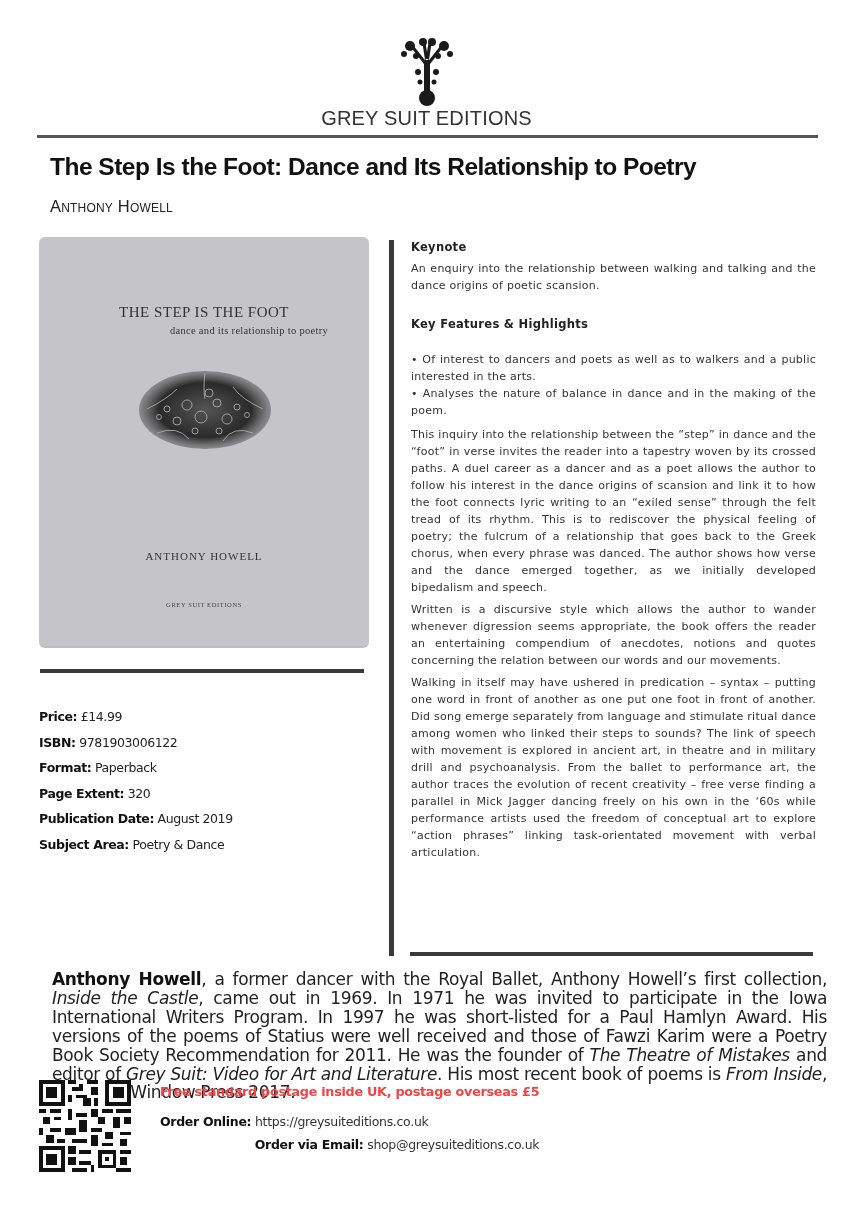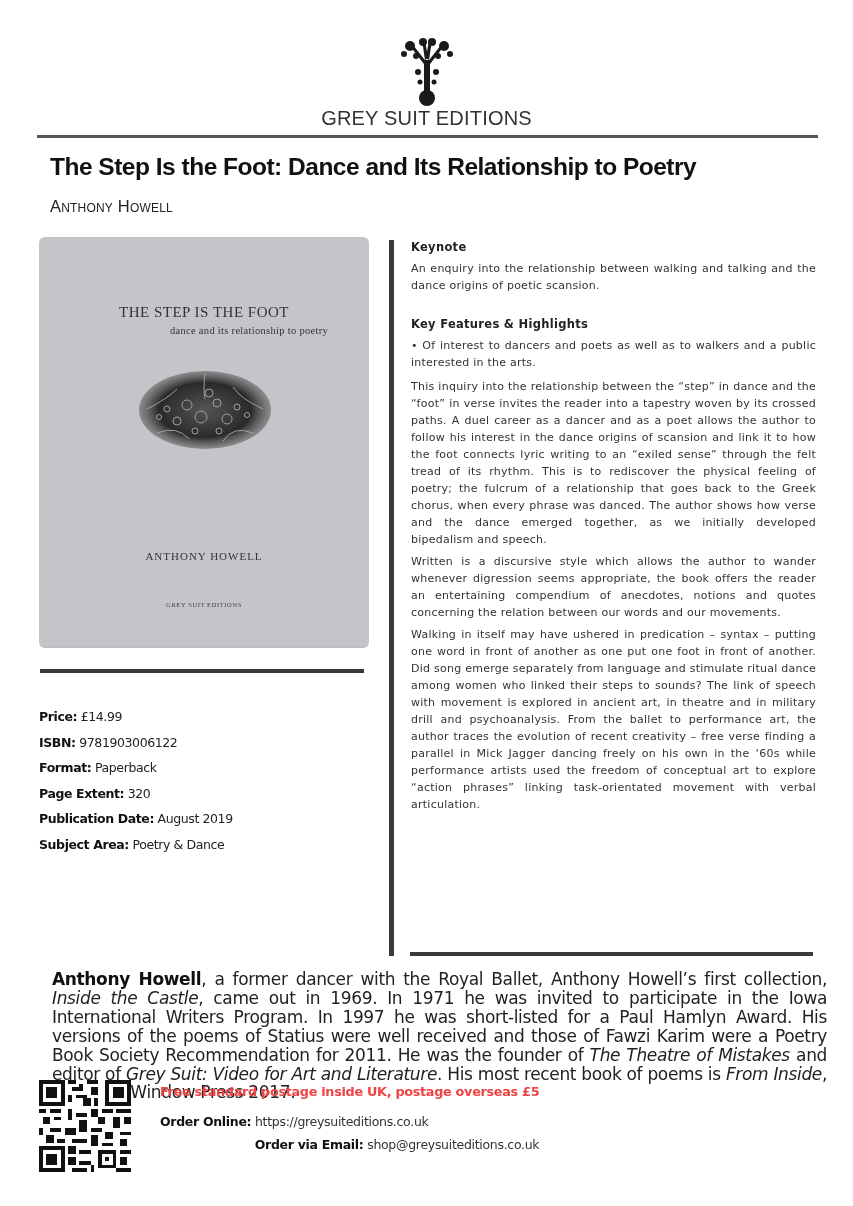--- a/index.html
+++ b/index.html
@@ -67,21 +67,21 @@
       font-family: "DejaVu Sans", sans-serif; font-weight: bold; font-size: 11.5px; color: #222;
       letter-spacing: 0.3px;
     }
     .p {
       font-size: 11px; line-height: 17px; color: #333; text-align: justify;
       letter-spacing: 0.25px; font-family: "DejaVu Sans", sans-serif;
     }
     #keynote-h { margin-top: 3px; }
     #keynote-p { margin-top: 6px; }
     #features-h { margin-top: 23px; }
-    #features { margin-top: 6px; }
+    #features { margin-top: 20px; }
     .feature { text-indent: 0; }
     .para { margin-top: 5px; }
     #para1 { margin-top: 7px; }
     #right-rule { left: 410px; width: 403px; top: 952px; height: 4px; background: #3a3a3a; }
 
     
     #bio {
       left: 52px; top: 970px; width: 775px; font-size: 17px; line-height: 18.9px;
       color: #222; text-align: justify; font-family: "DejaVu Sans", sans-serif; letter-spacing: -0.35px;
     }
@@ -174,20 +174,21 @@
 </div>
 
 <div id="vbar" class="abs"></div>
 <div id="right" class="abs">
   <div id="keynote-h" class="h">Keynote</div>
   <div id="keynote-p" class="p">An enquiry into the relationship between walking and talking and the dance origins of poetic scansion.</div>
 
   <div id="features-h" class="h">Key Features &amp; Highlights</div>
   <div id="features">
     <div class="p feature">• Of interest to dancers and poets as well as to walkers and a public interested in the arts.</div>
+    <div class="p feature">• Analyses the nature of balance in dance and in the making of the poem.</div>
   </div>
 
   <div id="para1" class="p para">This inquiry into the relationship between the “step” in dance and the “foot” in verse invites the reader into a tapestry woven by its crossed paths. A duel career as a dancer and as a poet allows the author to follow his interest in the dance origins of scansion and link it to how the foot connects lyric writing to an “exiled sense” through the felt tread of its rhythm. This is to rediscover the physical feeling of poetry; the fulcrum of a relationship that goes back to the Greek chorus, when every phrase was danced. The author shows how verse and the dance emerged together, as we initially developed bipedalism and speech.</div>
   <div class="p para">Written is a discursive style which allows the author to wander whenever digression seems appropriate, the book offers the reader an entertaining compendium of anecdotes, notions and quotes concerning the relation between our words and our movements.</div>
   <div class="p para">Walking in itself may have ushered in predication – syntax – putting one word in front of another as one put one foot in front of another. Did song emerge separately from language and stimulate ritual dance among women who linked their steps to sounds? The link of speech with movement is explored in ancient art, in theatre and in military drill and psychoanalysis. From the ballet to performance art, the author traces the evolution of recent creativity – free verse finding a parallel in Mick Jagger dancing freely on his own in the ‘60s while performance artists used the freedom of conceptual art to explore “action phrases” linking task-orientated movement with verbal articulation.</div>
 </div>
 <div id="right-rule" class="abs"></div>
 
 <div id="bio" class="abs"><b>Anthony Howell</b><span>, a former dancer with the Royal Ballet, Anthony Howell’s first collection, </span><i>Inside the Castle</i><span>, came out in 1969. In 1971 he was invited to participate in the Iowa International Writers Program. In 1997 he was short-listed for a Paul Hamlyn Award. His versions of the poems of Statius were well received and those of Fawzi Karim were a Poetry Book Society Recommendation for 2011. He was the founder of </span><i>The Theatre of Mistakes</i><span> and editor of </span><i>Grey Suit: Video for Art and Literature</i><span>. His most recent book of poems is </span><i>From Inside</i><span>, The High Window Press 2017.</span></div>
 

